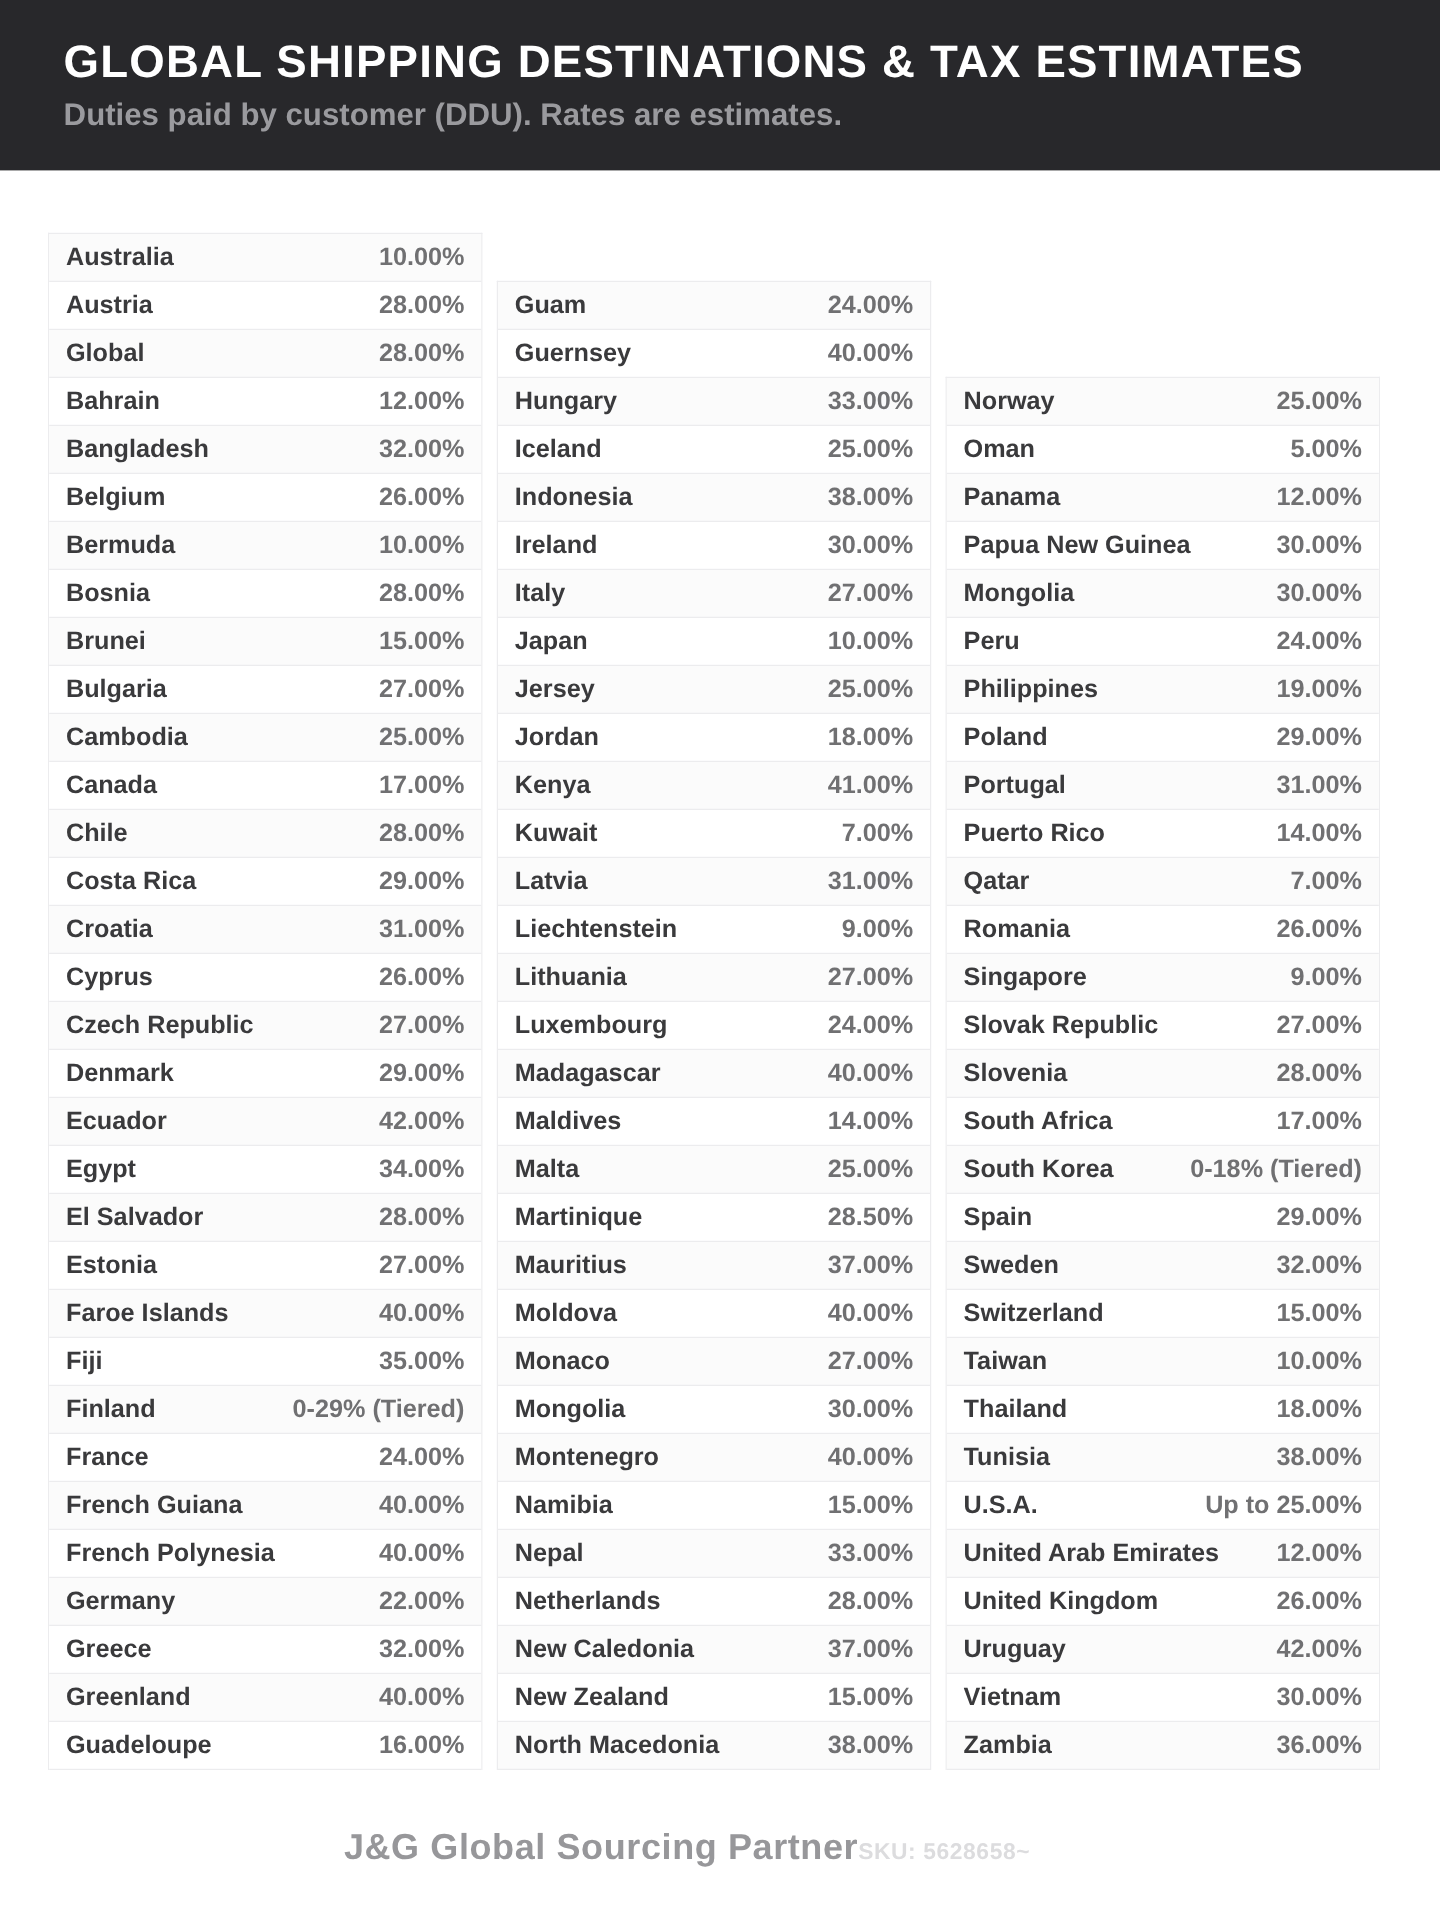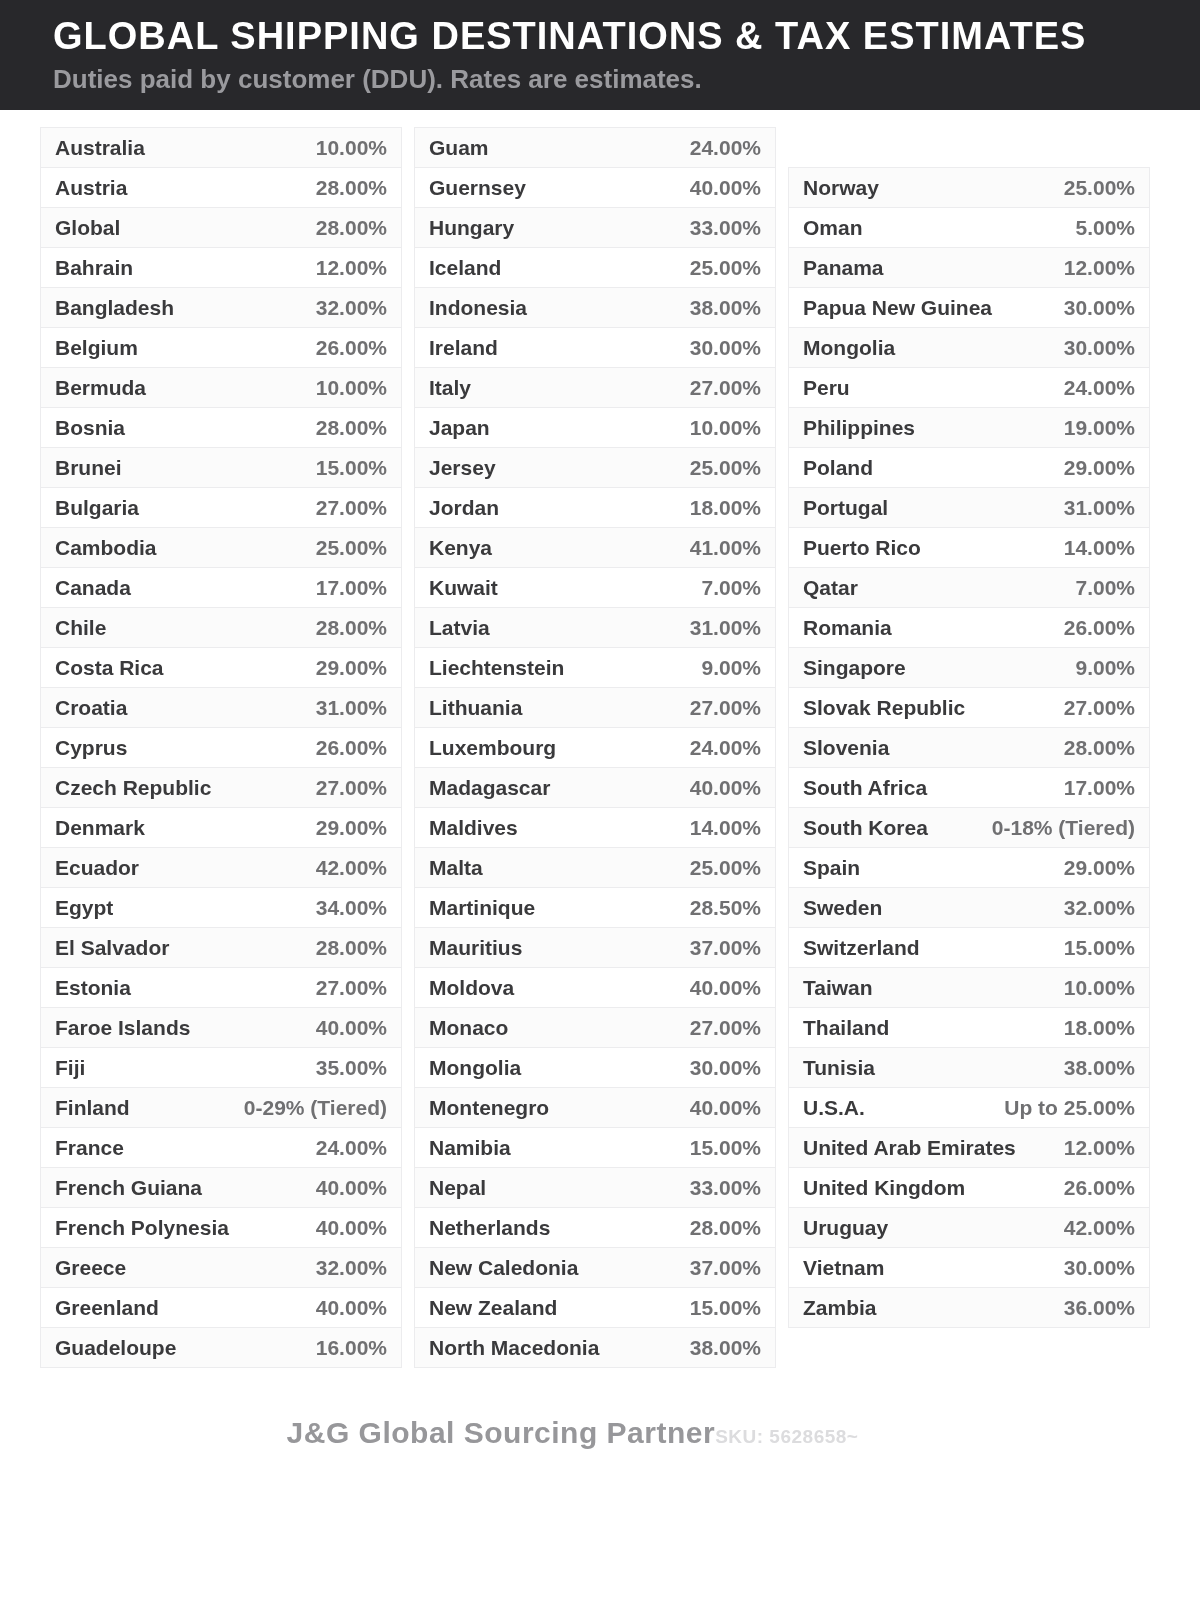--- a/index.html
+++ b/index.html
@@ -15,45 +15,45 @@
   }
   html,body{margin:0;padding:0;}
   body{
     width:1200px;height:1600px;
     background:#ffffff;
     font-family:"Liberation Sans", sans-serif;
     overflow:hidden;
   }
   .banner{
     background:var(--header-bg);
-    height:110px;
+    height:142px;
     box-sizing:border-box;
     padding-left:53px;
     display:flex;flex-direction:column;justify-content:center;
   }
   .banner h1{
     margin:0;
     font-size:38px;
     font-weight:bold;
     letter-spacing:1px;
     color:var(--title-text);
     white-space:nowrap;
   }
   .banner p{
     margin:6px 0 0 0;
     font-size:26px;
     font-weight:bold;
     color:var(--subtitle-text);
     white-space:nowrap;
   }
   .table-wrap{
-    margin:17px 50px 0 40px;
+    margin:52px 50px 0 40px;
     display:flex;
     gap:12px;
-    align-items:center;
+    align-items:flex-end;
   }
   .col{
     flex:1;
     border:1px solid var(--row-border);
     border-bottom:none;
     background:#ffffff;
   }
   .row{
     height:40px;
     box-sizing:border-box;
@@ -212,20 +212,24 @@
   </div>
       <div class="row">
     <span class="country">French Guiana</span>
     <span class="rate">40.00%</span>
   </div>
       <div class="row">
     <span class="country">French Polynesia</span>
     <span class="rate">40.00%</span>
   </div>
       <div class="row">
+    <span class="country">Germany</span>
+    <span class="rate">22.00%</span>
+  </div>
+      <div class="row">
     <span class="country">Greece</span>
     <span class="rate">32.00%</span>
   </div>
       <div class="row">
     <span class="country">Greenland</span>
     <span class="rate">40.00%</span>
   </div>
       <div class="row">
     <span class="country">Guadeloupe</span>
     <span class="rate">16.00%</span>

